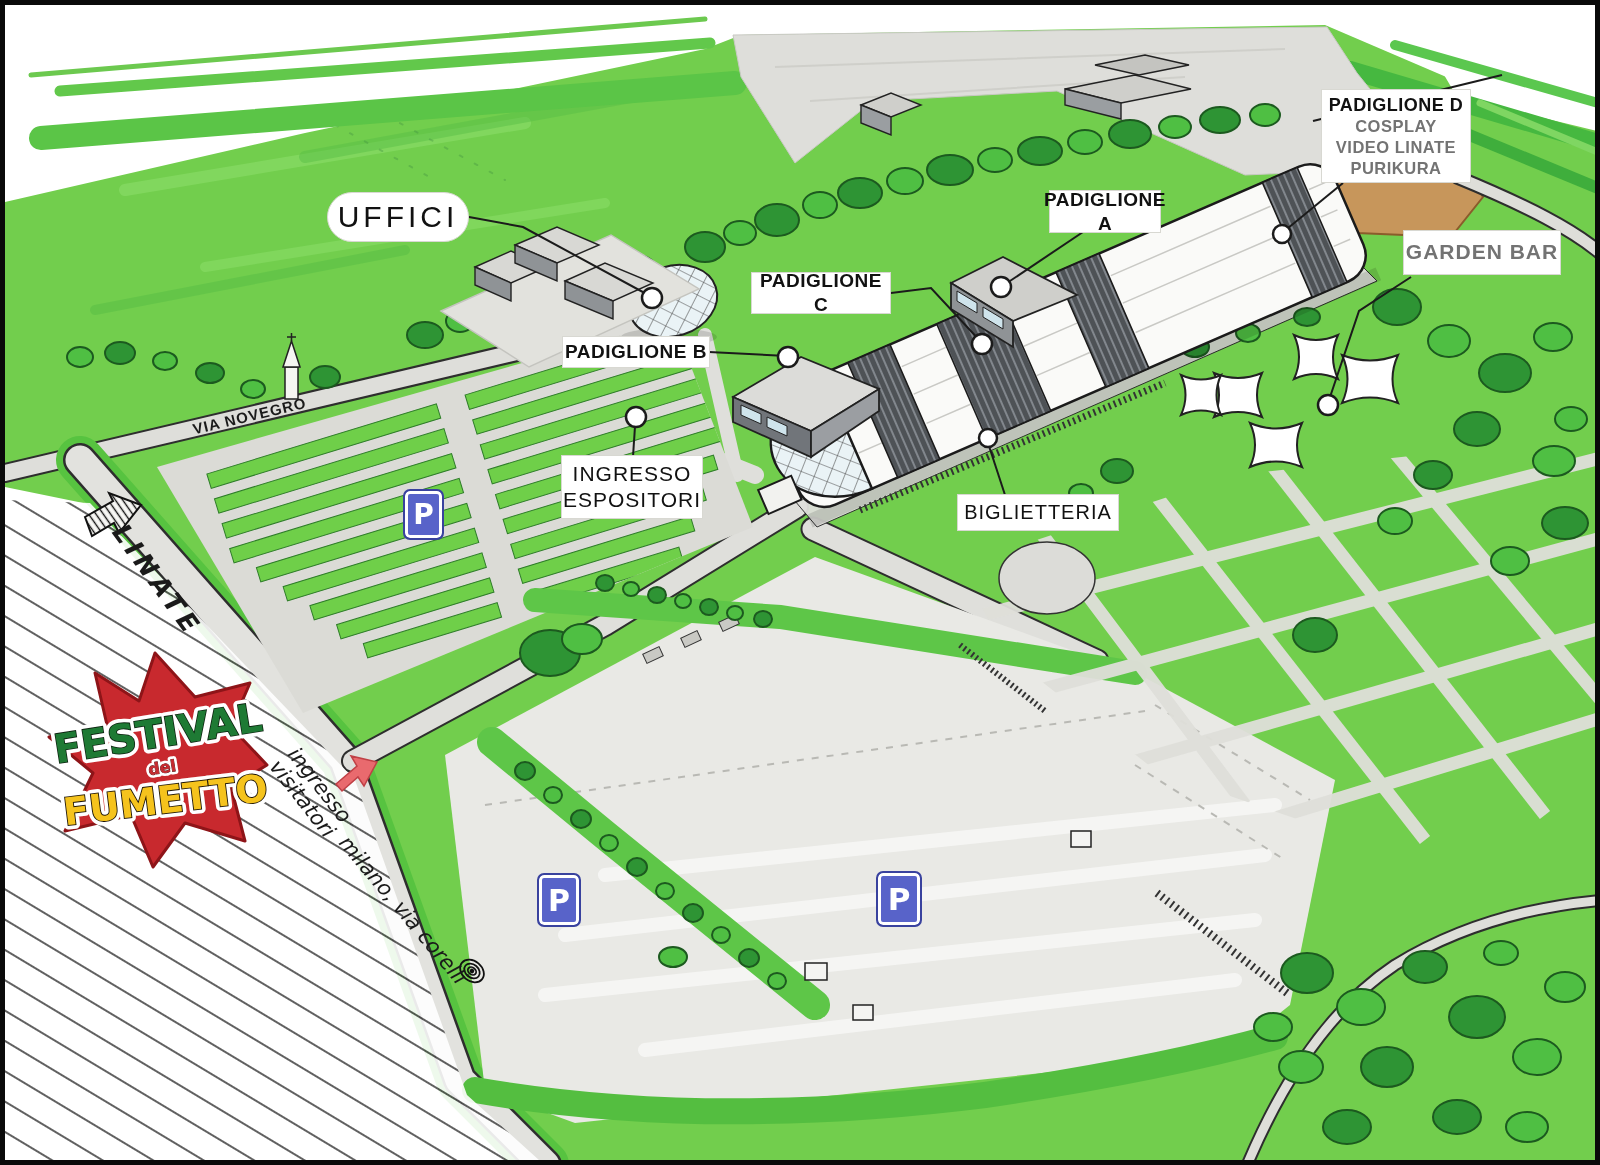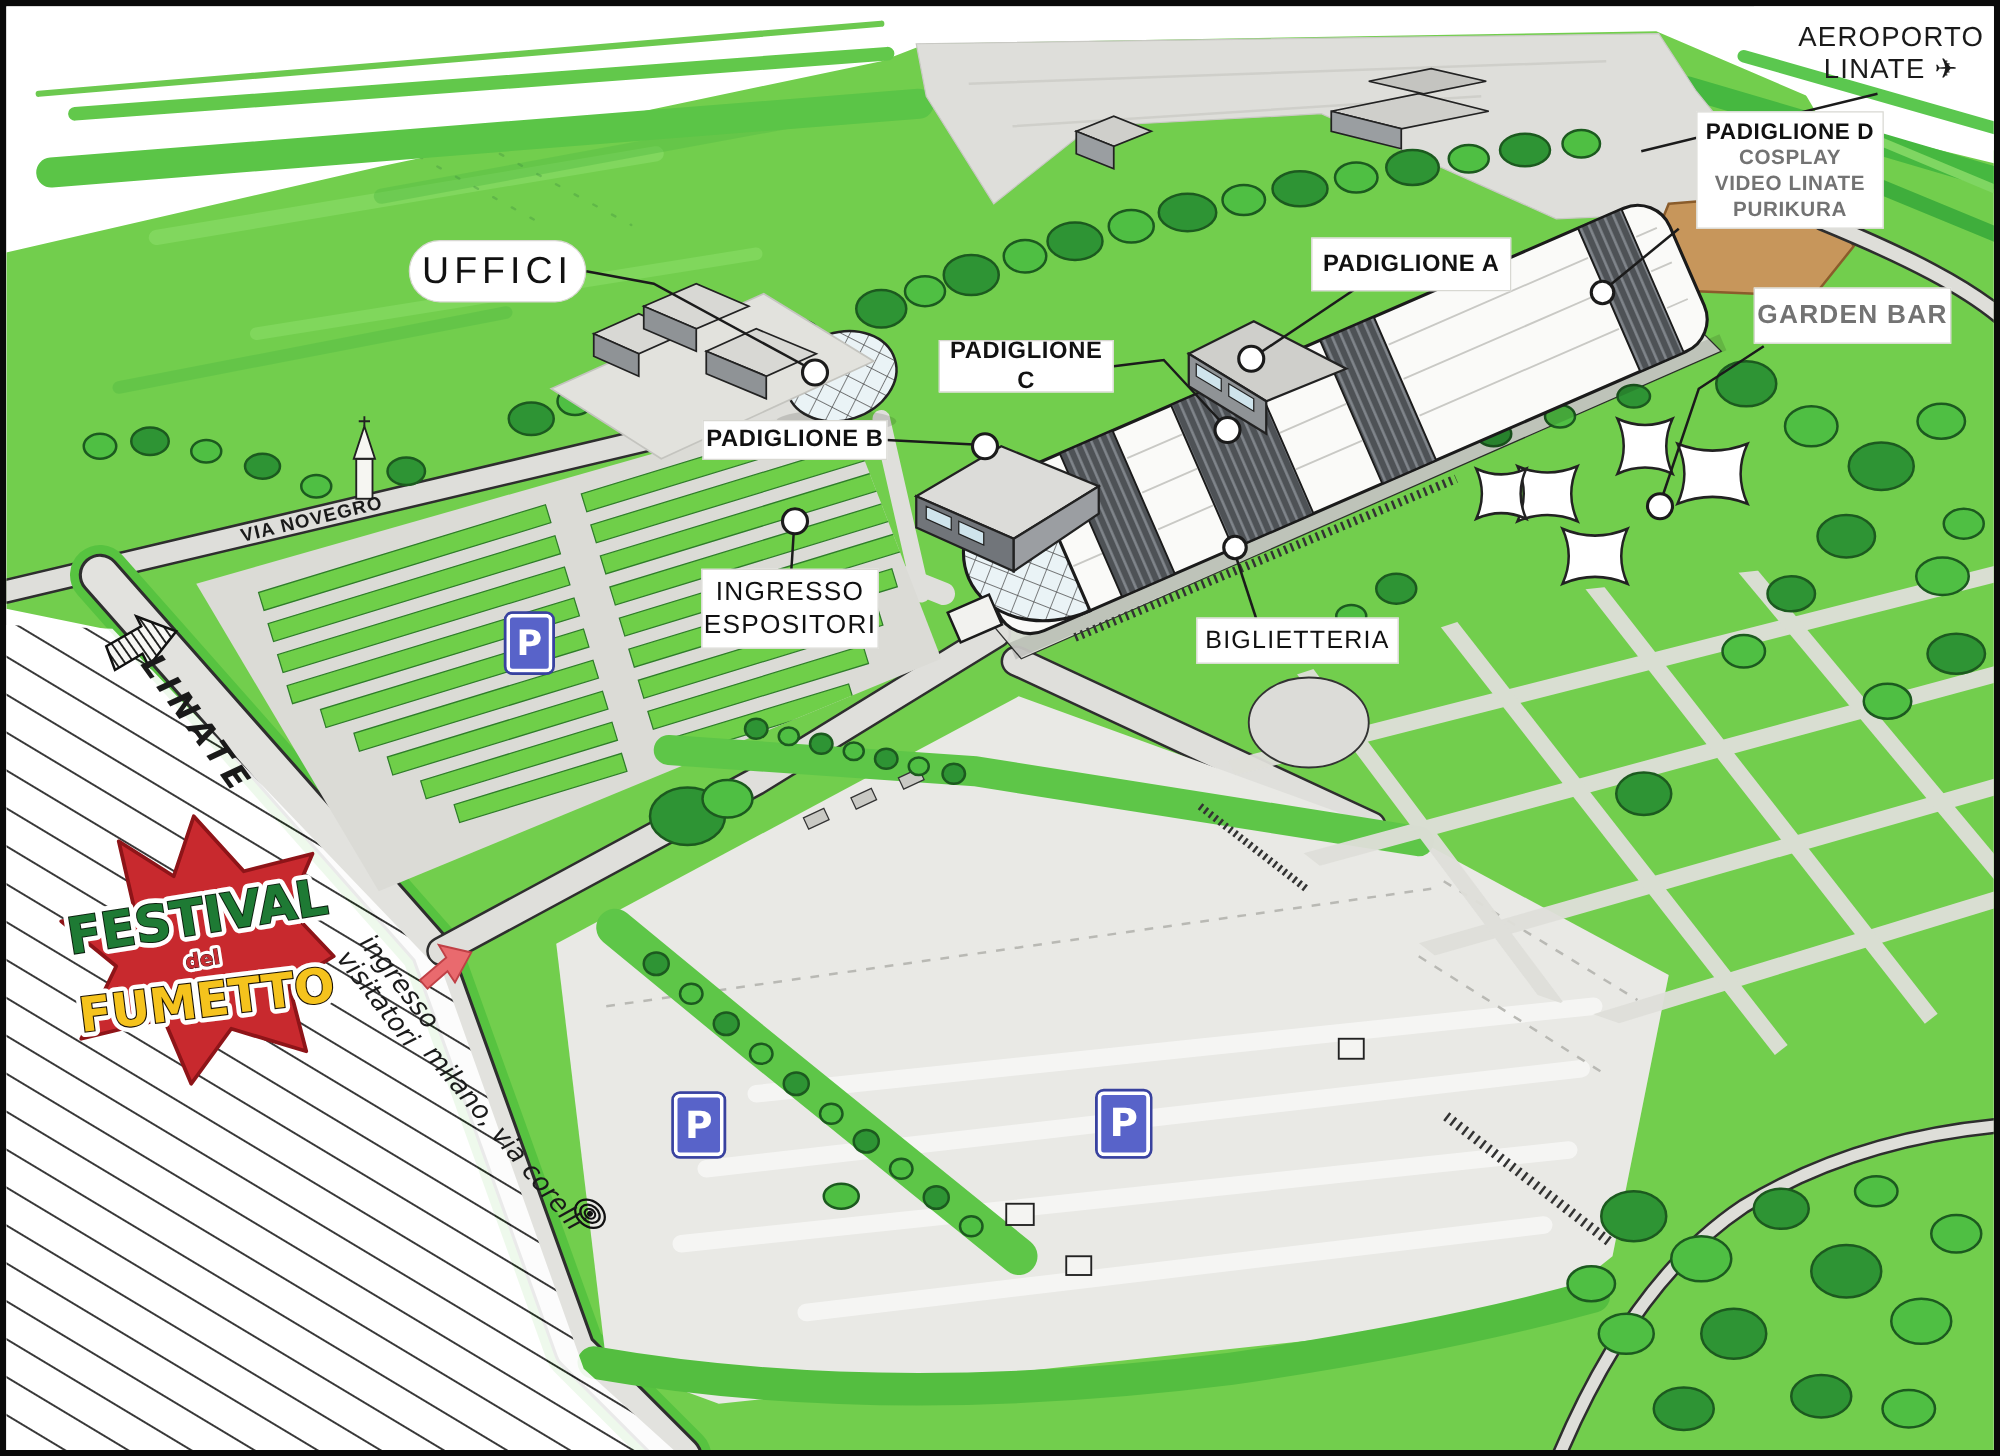--- a/index.html
+++ b/index.html
@@ -388,59 +388,52 @@
         <ellipse cx="467" cy="966" rx="8.5" ry="6.5"></ellipse>
   <ellipse cx="467" cy="966" rx="4.5" ry="3.5"></ellipse>
         <circle cx="467" cy="966" r="1.4" fill="#111"></circle>
 </g>
 </svg>
 
 <div class="callout lite" style="left:322px;top:187px;width:142px;height:50px;font-size:30px;letter-spacing:4px;border-radius:25px;">
   <span>UFFICI</span>
 </div>
 
-<div class="callout bold" style="left:1044px;top:185px;width:160px;height:43px;font-size:19px;">
+<div class="callout bold" style="left:1044px;top:185px;width:112px;height:43px;font-size:19px;">
   <span>PADIGLIONE A</span>
 </div>
 
 <div class="callout bold" style="left:746px;top:267px;width:140px;height:42px;font-size:19px;align-items:flex-end;">
   <span>PADIGLIONE C</span>
 </div>
 
 <div class="callout bold" style="left:557px;top:331px;width:148px;height:32px;font-size:19px;text-align:right;">
   <span>PADIGLIONE B</span>
 </div>
 
-<div class="callout" style="left:1316px;top:84px;width:150px;height:94px;font-size:16.5px;margin-left:36px;">
+<div class="callout" style="left:1316px;top:84px;width:150px;height:94px;font-size:16.5px;">
   <div class="bold" style="font-size:18px;">PADIGLIONE D</div>
   <div class="bold red">COSPLAY</div>
   <div class="bold red">VIDEO LINATE</div>
   <div class="bold red">PURIKURA</div>
 </div>
 
 <div class="callout bold red" style="left:1398px;top:225px;width:158px;height:45px;font-size:21px;letter-spacing:1px;">
   <span>GARDEN BAR</span>
 </div>
 
 <div class="callout lite" style="left:556px;top:450px;width:142px;height:64px;font-size:21px;">
   <div>INGRESSO</div>
   <div>ESPOSITORI</div>
 </div>
 
 <div class="callout lite" style="left:952px;top:489px;width:162px;height:37px;font-size:20px;">
   <span>BIGLIETTERIA</span>
 </div>
 
-<div class="rot" style="left:1428px;top:12px;width:160px;text-align:center;font-size:22px;letter-spacing:1px;line-height:1.15;">
-  <div>AEROPORTO</div>
-  <div>
-    <span>LINATE</span>
-    <span>✈</span>
-  </div>
-</div>
 
 <div class="rot" style="left:186px;top:416px;font-size:15px;font-weight:700;letter-spacing:1px;transform:rotate(-13.5deg);transform-origin:left top;">
   <span>VIA NOVEGRO</span>
 </div>
 
 <div class="rot hand" style="left:152px;top:575px;font-size:26px;font-weight:600;letter-spacing:5px;transform:translate(-50%,-50%) rotate(54deg);">
   <span>LINATE</span>
 </div>
 
 <div class="rot hand" style="left:306px;top:787px;font-size:21px;text-align:center;line-height:1.05;transform:translate(-50%,-50%) rotate(52deg);">

